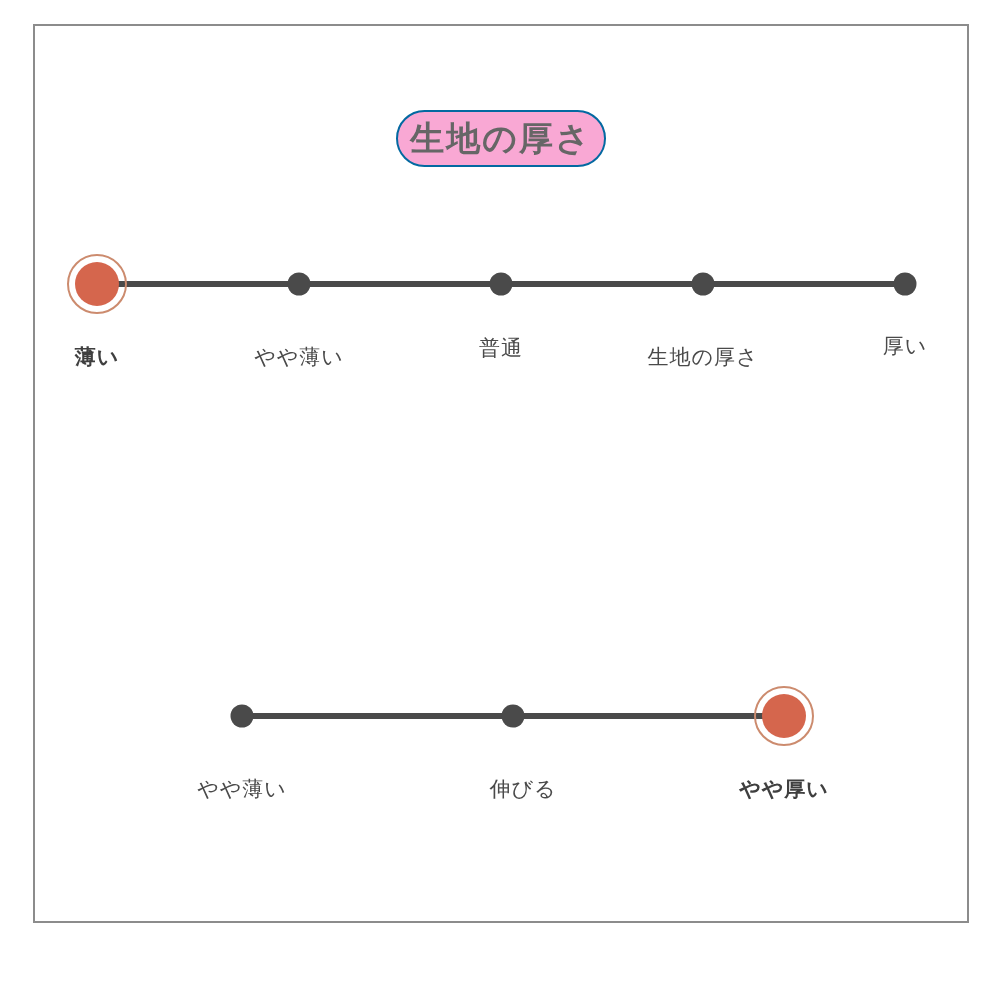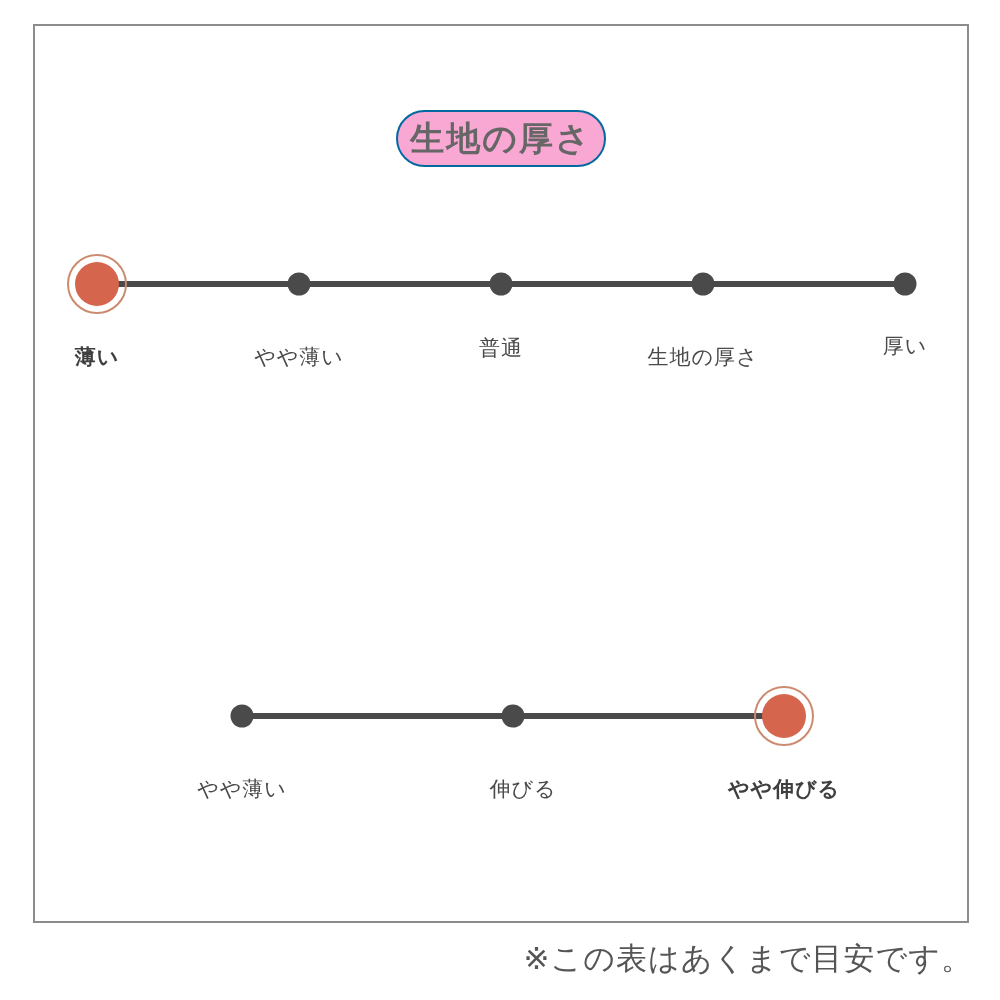--- a/index.html
+++ b/index.html
@@ -120,19 +120,18 @@
       </div>
 
     <div id="scale-area-1">
         <div class="track" style="left: 207px; top: 687px; width: 542px;"></div>
         <div class="dot" style="left: 207px; top: 690px;"></div>
         <div class="scale-label" style="left: 207px; top: 749px;">やや薄い</div>
         <div class="dot" style="left: 478px; top: 690px;"></div>
         <div class="scale-label" style="left: 488px; top: 749px; font-family: Liberation Mono, monospace;">伸びる</div>
         <div class="ring" style="left: 749px; top: 690px;"></div>
         <div class="dot selected" style="left: 749px; top: 690px;"></div>
-        <div class="scale-label selected" style="left: 749px; top: 749px;">やや伸びる</div>
+        <div class="scale-label selected" style="left: 749px; top: 749px;">やや厚い</div>
       </div>
 
   </div>
 
-  <div id="footer-note">※この表はあくまで目安です。</div>
 </div>
 
 </body></html>

